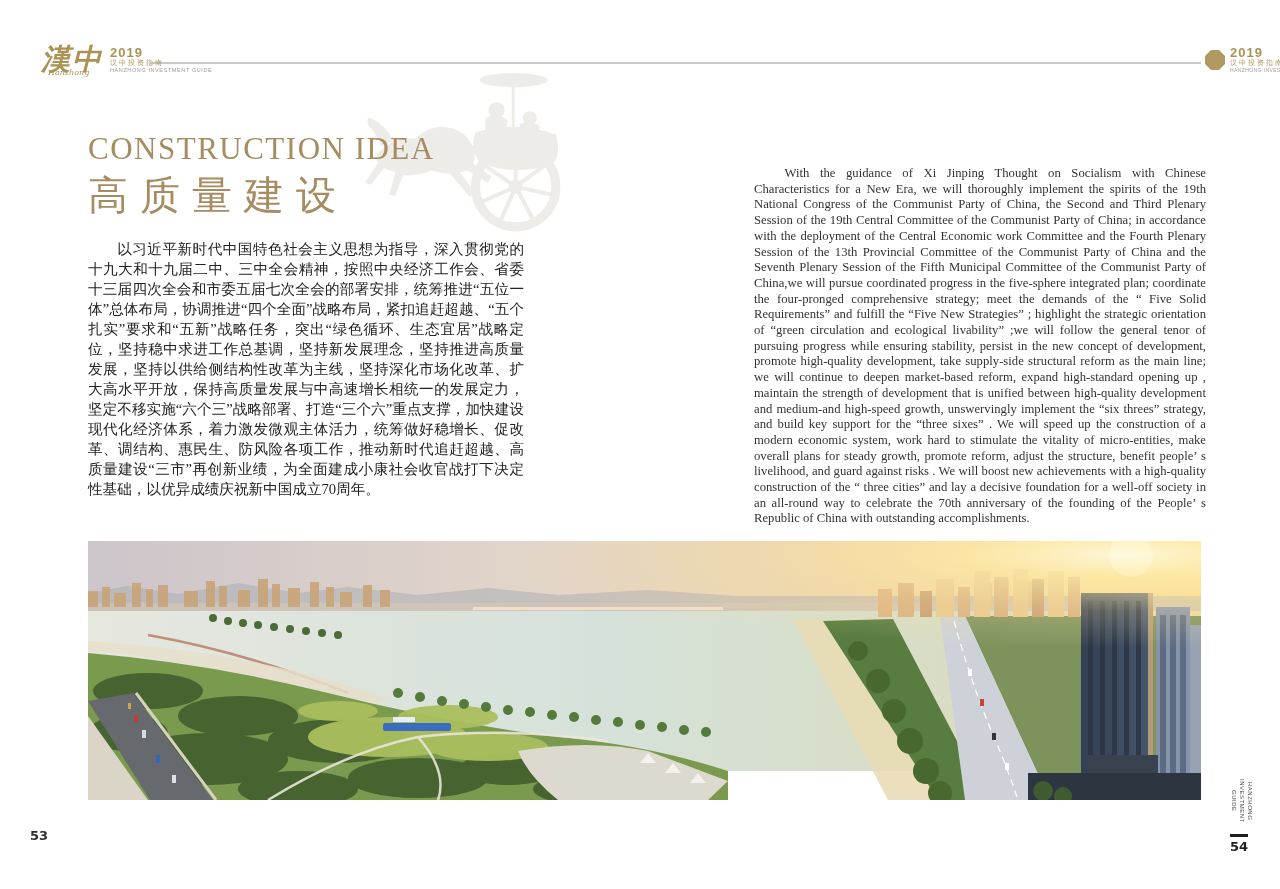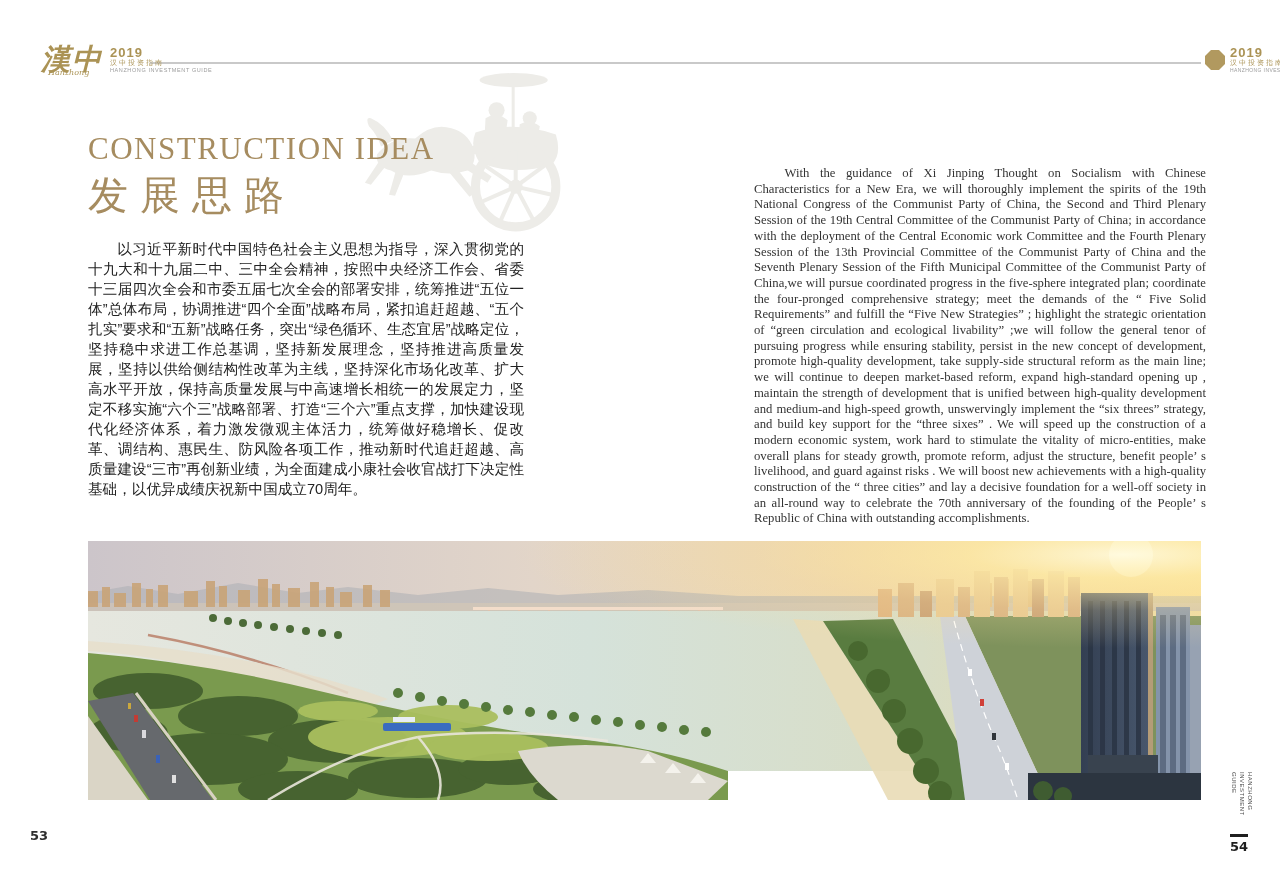--- a/index.html
+++ b/index.html
@@ -32,37 +32,37 @@
 
   
   .watermark { position:absolute; left:362px; top:58px; width:238px; height:196px; z-index:0; }
   .title-block { position:absolute; left:88px; top:132px; z-index:1; }
   .title-en { font-family:"Liberation Serif", serif; font-weight:400; font-size:31px;
               letter-spacing:1.5px; color:#a68c60; line-height:34px;text-align:right; }
   .title-cn { font-family:"DejaVu Serif", serif; font-weight:400; font-size:40px;
               letter-spacing:12px; color:#a68c60; line-height:46px; margin-top:6px; }
 
   .body-cn { position:absolute; left:88px; top:239px; width:436px; z-index:1;
-             font-family:Liberation Sans, sans-serif; font-size:14.6px; line-height:20px;
+             font-family:Liberation Serif, serif; font-size:14.6px; line-height:20px;
              text-align:justify; text-indent:2em; color:#222; }
 
   
   .body-en { position:absolute; left:754px; top:126px; width:452px;
              font-family:"Liberation Serif", serif; font-size:12.7px; line-height:15.7px;
              text-align:justify; text-indent:2.4em; color:#333;margin-top:40px; }
 
   
   .photo { position:absolute; left:88px; top:541px; width:1113px; height:259px; overflow:hidden; }
   .photo svg { display:block; width:100%; height:100%; }
 
   
   .pagenum-left { position:absolute; left:30px; top:828px; font-size:13px; font-weight:bold;
                   color:#2e2e2e; font-family:"DejaVu Sans", sans-serif; }
   .footer-right { position:absolute; left:1230px; top:772px; width:26px;
-                  display:flex; flex-direction:column; align-items:flex-start; }
+                  display:flex; flex-direction:column; align-items:flex-start;text-align:center; }
   .footer-vtext { writing-mode:vertical-rl; text-orientation:sideways; height:58px;
                   font-size:6px; letter-spacing:0.5px; color:#4a4a4a; line-height:8px;
                   font-family:"Liberation Sans", sans-serif; }
   .footer-bar { width:18px; height:3px; background:#1f1f1f; margin:4px 0 2px 0; }
   .pagenum-right { font-size:13px; font-weight:bold; color:#1f1f1f;
                    font-family:"DejaVu Sans", sans-serif; }
 </style>
 </head>
 <body>
 
@@ -116,21 +116,21 @@
       <path d="M34,108 L26,136 L32,137 L42,112 Z"></path>
       <path d="M92,108 L112,134 L106,138 L86,114 Z"></path>
       <path d="M102,100 L128,118 L124,124 L98,108 Z"></path>
       <path d="M108,88 Q128,80 140,86 Q128,92 110,96 Z"></path>
     </g>
   </svg>
 </div>
 
 <div class="title-block">
   <div class="title-en">CONSTRUCTION IDEA</div>
-  <div class="title-cn">发展思路</div>
+  <div class="title-cn">高质量建设</div>
 </div>
 
 <div class="body-cn">以习近平新时代中国特色社会主义思想为指导，深入贯彻党的十九大和十九届二中、三中全会精神，按照中央经济工作会、省委十三届四次全会和市委五届七次全会的部署安排，统筹推进“五位一体”总体布局，协调推进“四个全面”战略布局，紧扣追赶超越、“五个扎实”要求和“五新”战略任务，突出“绿色循环、生态宜居”战略定位，坚持稳中求进工作总基调，坚持新发展理念，坚持推进高质量发展，坚持以供给侧结构性改革为主线，坚持深化市场化改革、扩大高水平开放，保持高质量发展与中高速增长相统一的发展定力，坚定不移实施“六个三”战略部署、打造“三个六”重点支撑，加快建设现代化经济体系，着力激发微观主体活力，统筹做好稳增长、促改革、调结构、惠民生、防风险各项工作，推动新时代追赶超越、高质量建设“三市”再创新业绩，为全面建成小康社会收官战打下决定性基础，以优异成绩庆祝新中国成立70周年。</div>
 
 <div class="body-en">With the guidance of Xi Jinping Thought on Socialism with Chinese Characteristics for a New Era, we will thoroughly implement the spirits of the 19th National Congress of the Communist Party of China, the Second and Third Plenary Session of the 19th Central Committee of the Communist Party of China; in accordance with the deployment of the Central Economic work Committee and the Fourth Plenary Session of the 13th Provincial Committee of the Communist Party of China and the Seventh Plenary Session of the Fifth Municipal Committee of the Communist Party of China,we will pursue coordinated progress in the five-sphere integrated plan; coordinate the four-pronged comprehensive strategy; meet the demands of the “ Five Solid Requirements” and fulfill the “Five New Strategies” ; highlight the strategic orientation of “green circulation and ecological livability” ;we will follow the general tenor of pursuing progress while ensuring stability, persist in the new concept of development, promote high-quality development, take supply-side structural reform as the main line; we will continue to deepen market-based reform, expand high-standard opening up , maintain the strength of development that is unified between high-quality development and medium-and high-speed growth, unswervingly implement the “six threes” strategy, and build key support for the “three sixes” . We will speed up the construction of a modern economic system, work hard to stimulate the vitality of micro-entities, make overall plans for steady growth, promote reform, adjust the structure, benefit people’ s livelihood, and guard against risks . We will boost new achievements with a high-quality construction of the “ three cities” and lay a decisive foundation for a well-off society in an all-round way to celebrate the 70th anniversary of the founding of the People’ s Republic of China with outstanding accomplishments.</div>
 
 <div class="photo">
   <svg viewBox="0 0 1113 259" preserveAspectRatio="none">
     <defs>
       <linearGradient id="sky" x1="0" y1="0" x2="1" y2="0">

